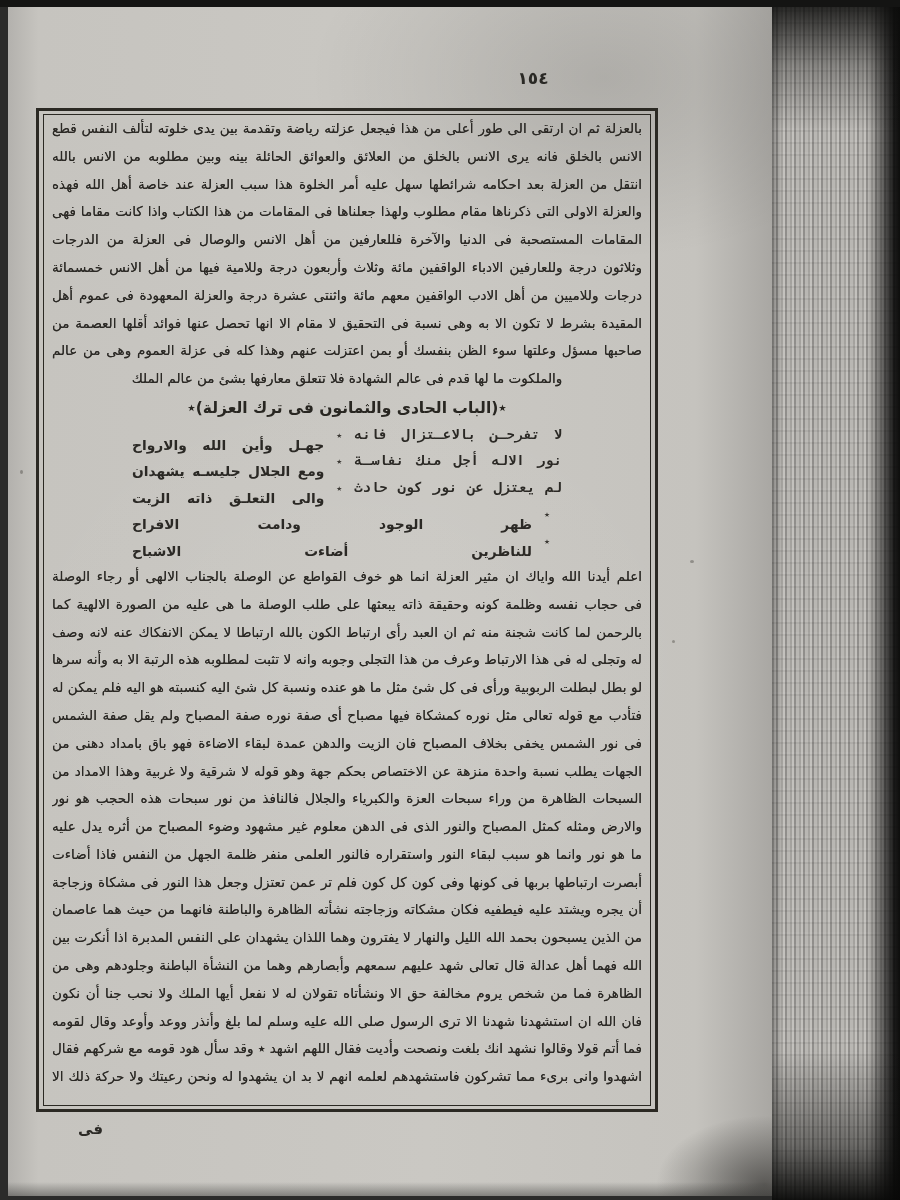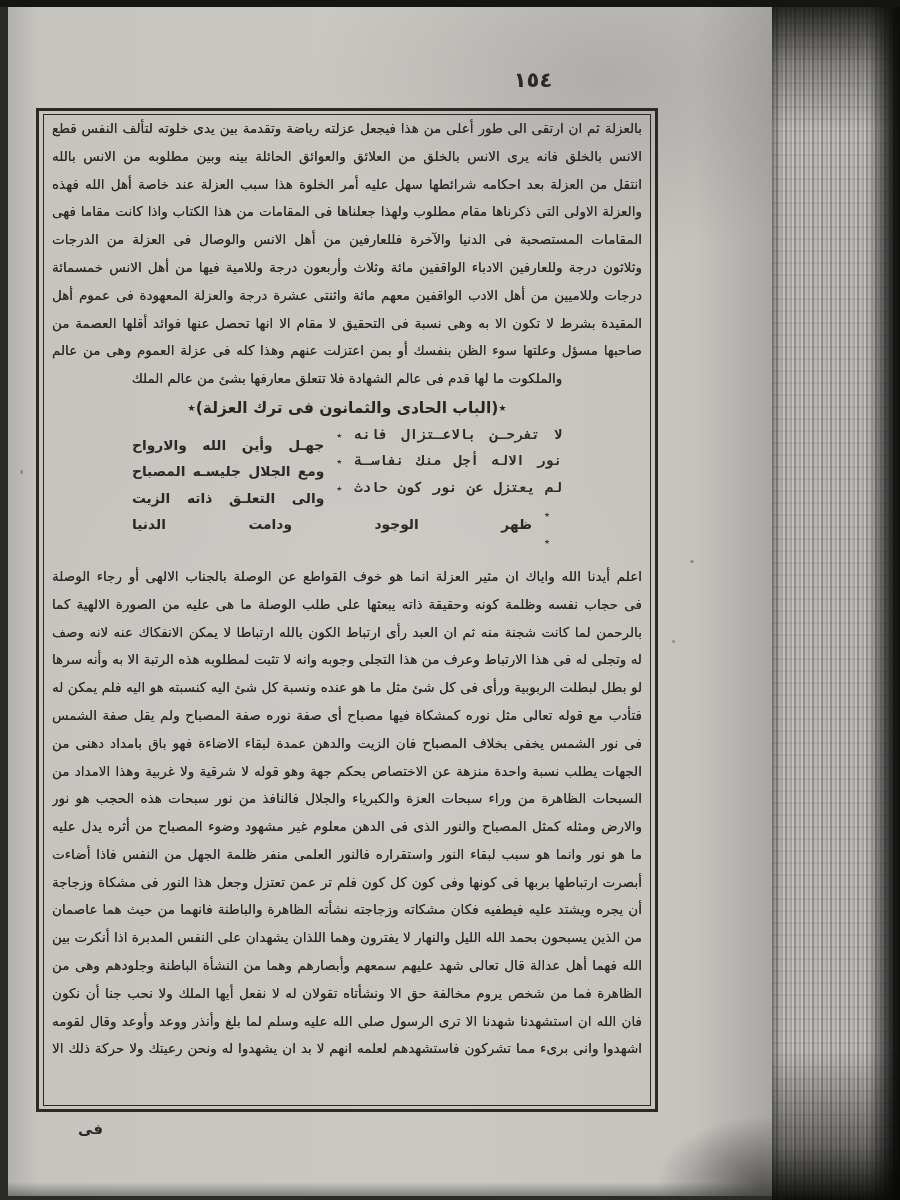--- a/index.html
+++ b/index.html
@@ -21,21 +21,21 @@
   .fore-edge{position:absolute;left:772px;top:0;width:128px;height:1200px;
     background:
       linear-gradient(180deg, rgba(12,12,11,.9) 0, rgba(12,12,11,.3) 65px, rgba(12,12,11,0) 130px),
       linear-gradient(0deg, rgba(8,8,7,.95) 0, rgba(8,8,7,.45) 55px, rgba(8,8,7,0) 150px),
       linear-gradient(90deg, rgba(0,0,0,.3) 0, rgba(0,0,0,0) 10px, rgba(0,0,0,0) 96px, rgba(0,0,0,.85) 122px, #0e0e0d 128px),
       repeating-linear-gradient(0deg, rgba(0,0,0,.06) 0 2px, rgba(255,255,255,.04) 2px 4px, transparent 4px 12px),
       repeating-linear-gradient(90deg,#a4a29e 0 2px,#c3c1bd 2px 4px,#908e8b 4px 6px,#b9b7b3 6px 9px),
       #a8a6a2;}
   
   .pagenum{position:absolute;left:498px;top:68px;width:70px;text-align:center;
-    font-size:21px;font-weight:bold;color:#2a2925;letter-spacing:2px;}
+    font-size:17px;font-weight:bold;color:#2a2925;letter-spacing:2px;}
   
   .frame{position:absolute;left:36px;top:108px;width:622px;height:1004px;
     border:3px solid #2b2923;box-sizing:border-box;}
   .frame-inner{position:absolute;left:4px;right:4px;top:3px;bottom:3px;
     border:1px solid #2b2923;box-sizing:border-box;padding:0 8px;
     direction:rtl;color:#2b2925;overflow:hidden;}
   .pline{height:27.8px;line-height:27.8px;font-size:13.5px;
     text-align:justify;text-align-last:justify;overflow:hidden;
     text-shadow:0 0 .5px rgba(40,38,34,.8);}
   .pline.center{text-align:left;text-align-last:center;}
@@ -83,33 +83,34 @@
 
       <div class="poem">
         <div class="vrow">
           <span class="vr">لا تفرحـن بالاعـتزال فانه</span>
           <span class="vsep">٭</span>
           <span class="vl">جهـل وأين الله والارواح</span>
         </div>
         <div class="vrow">
           <span class="vr">نور الاله أجل منك نفاسـة</span>
           <span class="vsep">٭</span>
-          <span class="vl">ومع الجلال جليسـه المصباح</span>
+          <span class="vl">ومع الجلال جليسـه يشهدان</span>
         </div>
         <div class="vrow">
           <span class="vr">لم يعتزل عن نور كون حادث</span>
           <span class="vsep">٭</span>
           <span class="vl">والى التعلـق ذاته الزيت</span>
         </div>
         <div class="vrow">
           <span class="vsep">٭</span>
-          <span class="vl">ظهر الوجود ودامت الدنيا</span>
+          <span class="vl">ظهر الوجود ودامت الافراح</span>
         </div>
         <div class="vrow">
           <span class="vsep">٭</span>
+          <span class="vl">للناظرين أضاءت الاشباح</span>
         </div>
       </div>
 
       <div class="p2">
         <div class="pline">اعلم أيدنا الله واياك ان مثير العزلة انما هو خوف القواطع عن الوصلة بالجناب الالهى أو رجاء الوصلة بالعزلة به لما كان</div>
         <div class="pline">فى حجاب نفسه وظلمة كونه وحقيقة ذاته يبعثها على طلب الوصلة ما هى عليه من الصورة الالهية كما يطلب الرحم الوصلة</div>
         <div class="pline">بالرحمن لما كانت شجنة منه ثم ان العبد رأى ارتباط الكون بالله ارتباطا لا يمكن الانفكاك عنه لانه وصف ذاتى</div>
         <div class="pline">له وتجلى له فى هذا الارتباط وعرف من هذا التجلى وجوبه وانه لا تثبت لمطلوبه هذه الرتبة الا به وأنه سرها الذى</div>
         <div class="pline">لو بطل لبطلت الربوبية ورأى فى كل شئ مثل ما هو عنده ونسبة كل شئ اليه كنسبته هو اليه فلم يمكن له الاعتزال</div>
         <div class="pline">فتأدب مع قوله تعالى مثل نوره كمشكاة فيها مصباح أى صفة نوره صفة المصباح ولم يقل صفة الشمس فان الامداد</div>
@@ -117,20 +118,21 @@
         <div class="pline">الجهات يطلب نسبة واحدة منزهة عن الاختصاص بحكم جهة وهو قوله لا شرقية ولا غربية وهذا الامداد من نور</div>
         <div class="pline">السبحات الظاهرة من وراء سبحات العزة والكبرياء والجلال فالنافذ من نور سبحات هذه الحجب هو نور السموات</div>
         <div class="pline">والارض ومثله كمثل المصباح والنور الذى فى الدهن معلوم غير مشهود وضوء المصباح من أثره يدل عليه وعلى الحقيقة</div>
         <div class="pline">ما هو نور وانما هو سبب لبقاء النور واستقراره فالنور العلمى منفر ظلمة الجهل من النفس فاذا أضاءت ذات النفس</div>
         <div class="pline">أبصرت ارتباطها بربها فى كونها وفى كون كل كون فلم تر عمن تعتزل وجعل هذا النور فى مشكاة وزجاجة مخافة الهواء</div>
         <div class="pline">أن يجره ويشتد عليه فيطفيه فكان مشكاته وزجاجته نشأته الظاهرة والباطنة فانهما من حيث هما عاصمان فانهما</div>
         <div class="pline">من الذين يسبحون بحمد الله الليل والنهار لا يفترون وهما اللذان يشهدان على النفس المدبرة اذا أنكرت بين يدى</div>
         <div class="pline">الله فهما أهل عدالة قال تعالى شهد عليهم سمعهم وأبصارهم وهما من النشأة الباطنة وجلودهم وهى من النشأة</div>
         <div class="pline">الظاهرة فما من شخص يروم مخالفة حق الا ونشأتاه تقولان له لا نفعل أيها الملك ولا نحب جنا أن نكون سببا فى اهلاكك</div>
         <div class="pline">فان الله ان استشهدنا شهدنا الا ترى الرسول صلى الله عليه وسلم لما بلغ وأنذر ووعد وأوعد وقال لقومه هل بلغتكم عنى</div>
+        <div class="pline">فما أتم قولا وقالوا نشهد انك بلغت ونصحت وأديت فقال اللهم اشهد ٭ وقد سأل هود قومه مع شركهم فقال</div>
         <div class="pline">اشهدوا وانى برىء مما تشركون فاستشهدهم لعلمه انهم لا بد ان يشهدوا له ونحن رعيتك ولا حركة ذلك الا بك فلا تحجر كنا الا</div>
       </div>
 
     </div>
   </div>
 
   <div class="catchword">فى</div>
 
   <div class="speck" style="left:690px;top:560px;width:4px;height:3px;"></div>
   <div class="speck" style="left:672px;top:640px;width:3px;height:3px;"></div>

